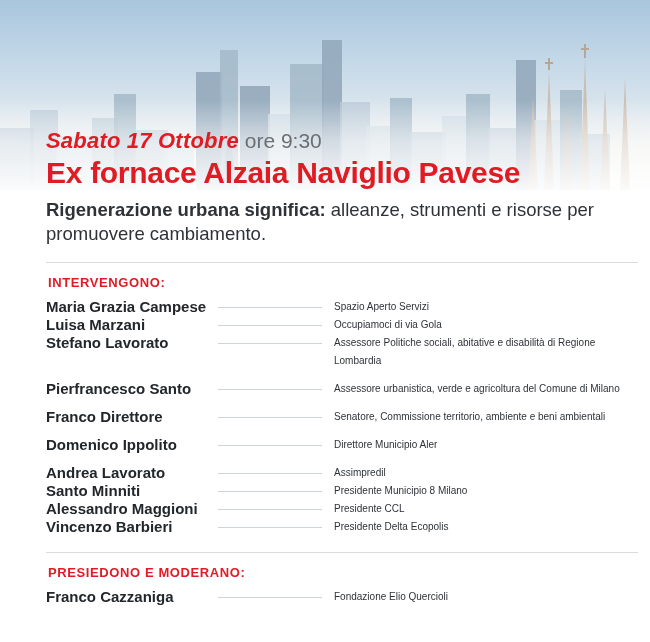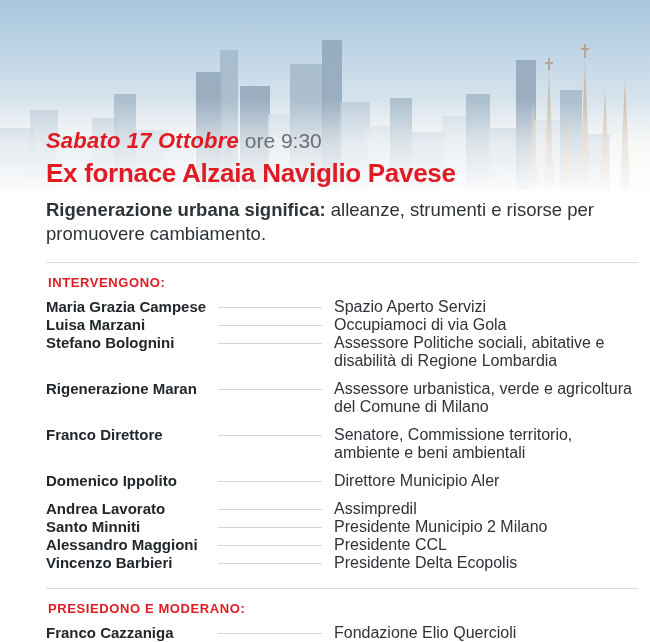--- a/index.html
+++ b/index.html
@@ -100,21 +100,21 @@
     margin-bottom: 2px;
   }
   .dateline .day {
     color: #e01b24;
     font-weight: 700;
     font-style: italic;
     font-size: 22px;
     letter-spacing: .2px;
   }
   .title {
-    font-size: 26px;
+    font-size: 30px;
     line-height: 34px;
     font-weight: 700;
     color: #e01b24;
     letter-spacing: -0.3px;
     margin: 2px 0 8px 0;
   }
   .subtitle {
     font-size: 18.5px;
     line-height: 24px;
     color: #2e3338;
@@ -161,21 +161,21 @@
   }
   td.dots .line {
     position: absolute;
     left: 4px;
     right: 12px;
     top: 9px;
     height: 1px;
     background: #cfd4d8;
   }
   td.role {
-    font-size: 16px;
+    font-size: 10px;
     line-height: 18px;
     color: #2e3338;
     padding-bottom: 6px;
   }
   tr.tall td { padding-bottom: 10px; }
 </style>
 </head>
 <body>
 
 <div class="hero">
@@ -250,28 +250,28 @@
         <td class="role">Spazio Aperto Servizi</td>
       </tr>
       <tr>
         <td class="name">Luisa Marzani</td>
         <td class="dots">
               <span class="line"></span>
             </td>
         <td class="role">Occupiamoci di via Gola</td>
       </tr>
       <tr class="tall">
-        <td class="name">Stefano Bolognini</td>
+        <td class="name">Stefano Lavorato</td>
         <td class="dots">
               <span class="line"></span>
             </td>
         <td class="role">Assessore Politiche sociali, abitative e disabilità di Regione Lombardia</td>
       </tr>
       <tr class="tall">
-        <td class="name">Rigenerazione Maran</td>
+        <td class="name">Pierfrancesco Santo</td>
         <td class="dots">
               <span class="line"></span>
             </td>
         <td class="role">Assessore urbanistica, verde e agricoltura del  Comune di Milano</td>
       </tr>
       <tr class="tall">
         <td class="name">Franco Direttore</td>
         <td class="dots">
               <span class="line"></span>
             </td>
@@ -289,21 +289,21 @@
         <td class="dots">
               <span class="line"></span>
             </td>
         <td class="role">Assimpredil</td>
       </tr>
       <tr>
         <td class="name">Santo Minniti</td>
         <td class="dots">
               <span class="line"></span>
             </td>
-        <td class="role">Presidente Municipio 2 Milano</td>
+        <td class="role">Presidente Municipio 8 Milano</td>
       </tr>
       <tr>
         <td class="name">Alessandro Maggioni</td>
         <td class="dots">
               <span class="line"></span>
             </td>
         <td class="role">Presidente CCL</td>
       </tr>
       <tr>
         <td class="name">Vincenzo Barbieri</td>

